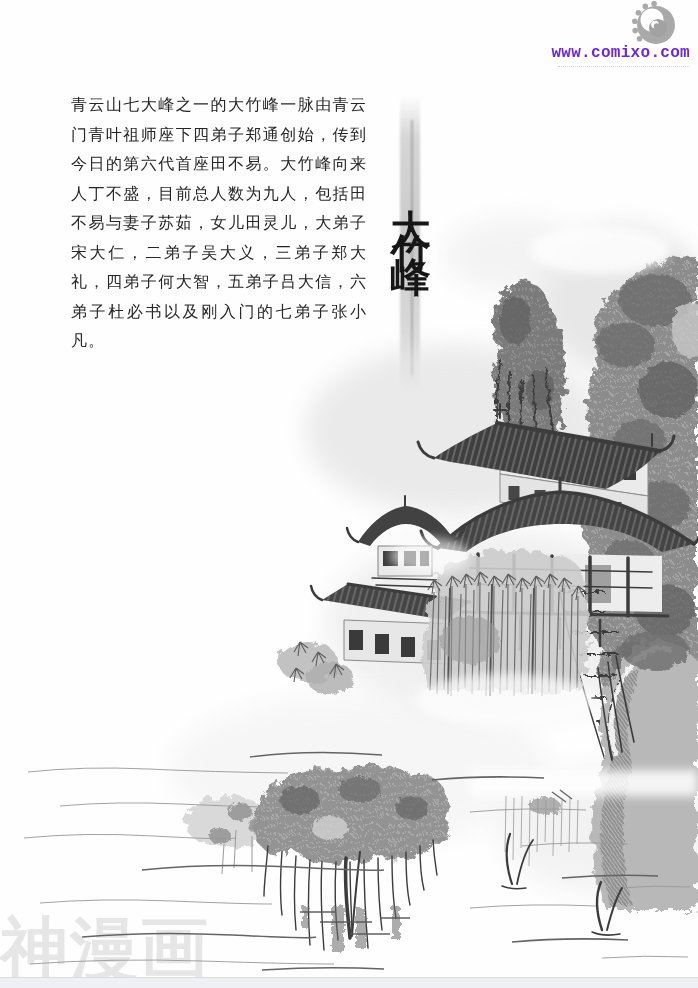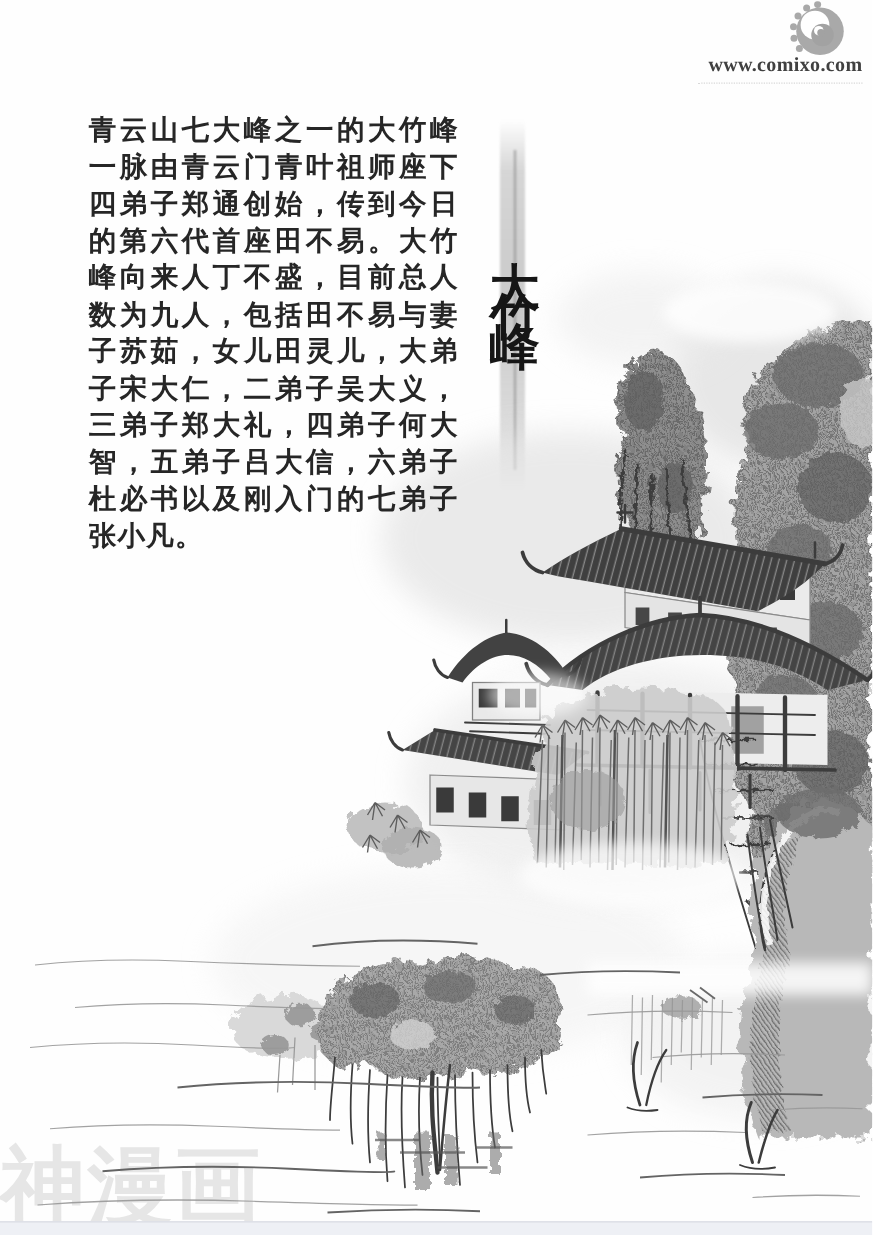--- a/index.html
+++ b/index.html
@@ -1,39 +1,39 @@
 <!DOCTYPE html>
 <html><head>
 <meta charset="utf-8">
 <style>
   html,body{margin:0;padding:0;background:#ffffff;}
   .page{position:relative;width:698px;height:988px;overflow:hidden;
         background:#fefefe;font-family:"DejaVu Serif","Liberation Serif",serif;}
 
   
   .article{position:absolute;left:71px;top:90px;width:296px;z-index:3;color:#262626;}
-  .article p{margin:0;font-size:22px;line-height:29.5px;letter-spacing:1px;
-             font-weight:700;text-align:justify;}
+  .article p{margin:0;font-size:16px;line-height:29.5px;letter-spacing:1px;
+             font-weight:400;text-align:justify;}
   .article p + p{margin-top:13px;}
 
   
   .title-streak{position:absolute;left:400px;top:96px;width:20px;height:298px;z-index:1;
      filter:blur(1px);
      background:linear-gradient(180deg,rgba(190,190,190,0) 0%,rgba(180,180,180,.55) 14%,
         rgba(165,165,165,.6) 50%,rgba(182,182,182,.45) 84%,rgba(205,205,205,0) 100%);}
   .title-streak::after{content:"";position:absolute;left:11px;top:8%;height:86%;width:2px;
      background:rgba(150,150,150,.7);}
   .v-title{position:absolute;left:389px;top:177px;z-index:3;writing-mode:vertical-rl;
      font-size:40px;letter-spacing:24px;font-weight:700;color:#161616;line-height:44px;}
 
   
   .brand{position:absolute;top:0;right:0;z-index:3;width:150px;height:72px;}
   .brand .logo{position:absolute;right:14px;top:1px;}
-  .brand .url{position:absolute;right:8px;top:44px;font-family:Liberation Serif, serif;
-     font-size:16px;font-weight:700;color:#404040;letter-spacing:.3px;text-shadow:0 1px 0 #fff;}
+  .brand .url{position:absolute;right:8px;top:44px;font-family:Liberation Mono, monospace;
+     font-size:16px;font-weight:700;color:#6d28d9;letter-spacing:.3px;text-shadow:0 1px 0 #fff;}
   .brand .dotline{position:absolute;right:8px;top:66px;width:132px;border-top:1px dotted #d8d8d8;}
 
   
   .footer-mark{position:absolute;left:0;top:904px;z-index:1;font-size:68px;font-weight:700;
      color:rgba(120,120,120,.18);letter-spacing:2px;font-family:"DejaVu Sans","Liberation Sans",sans-serif;}
 
   
   .bottom-strip{position:absolute;left:0;bottom:0;width:698px;height:10px;z-index:4;
      background:#eef0f5;border-top:1px solid #d9dbe3;}
 

